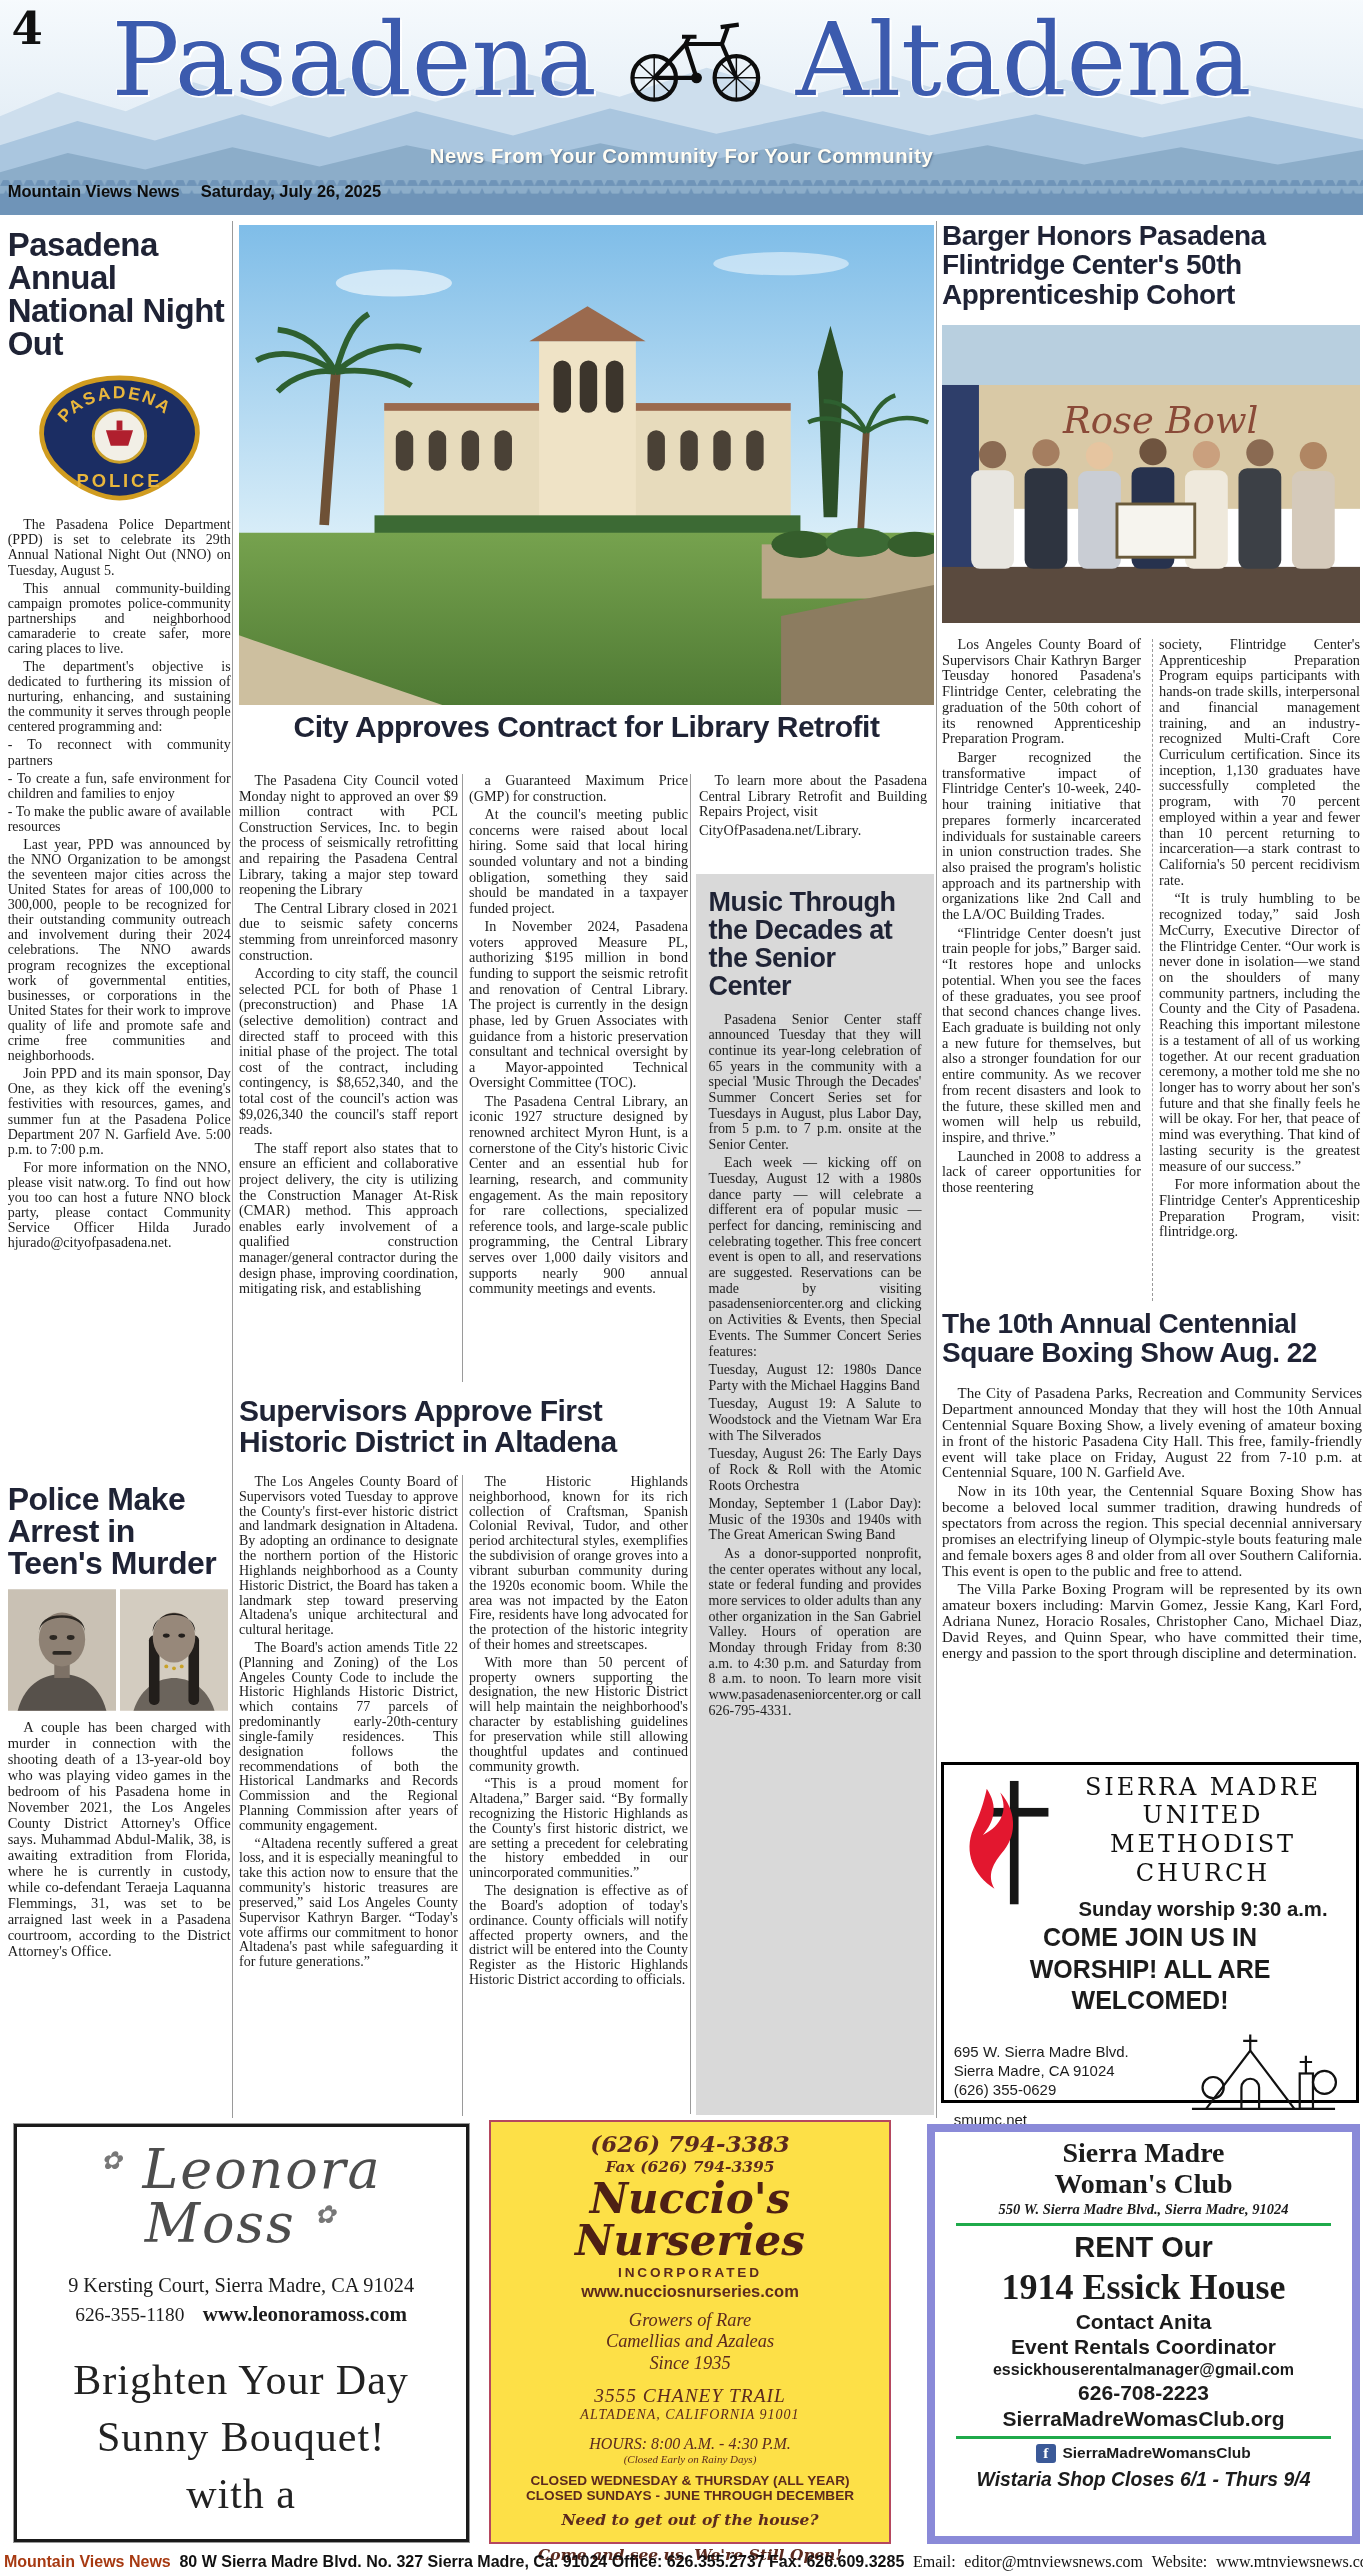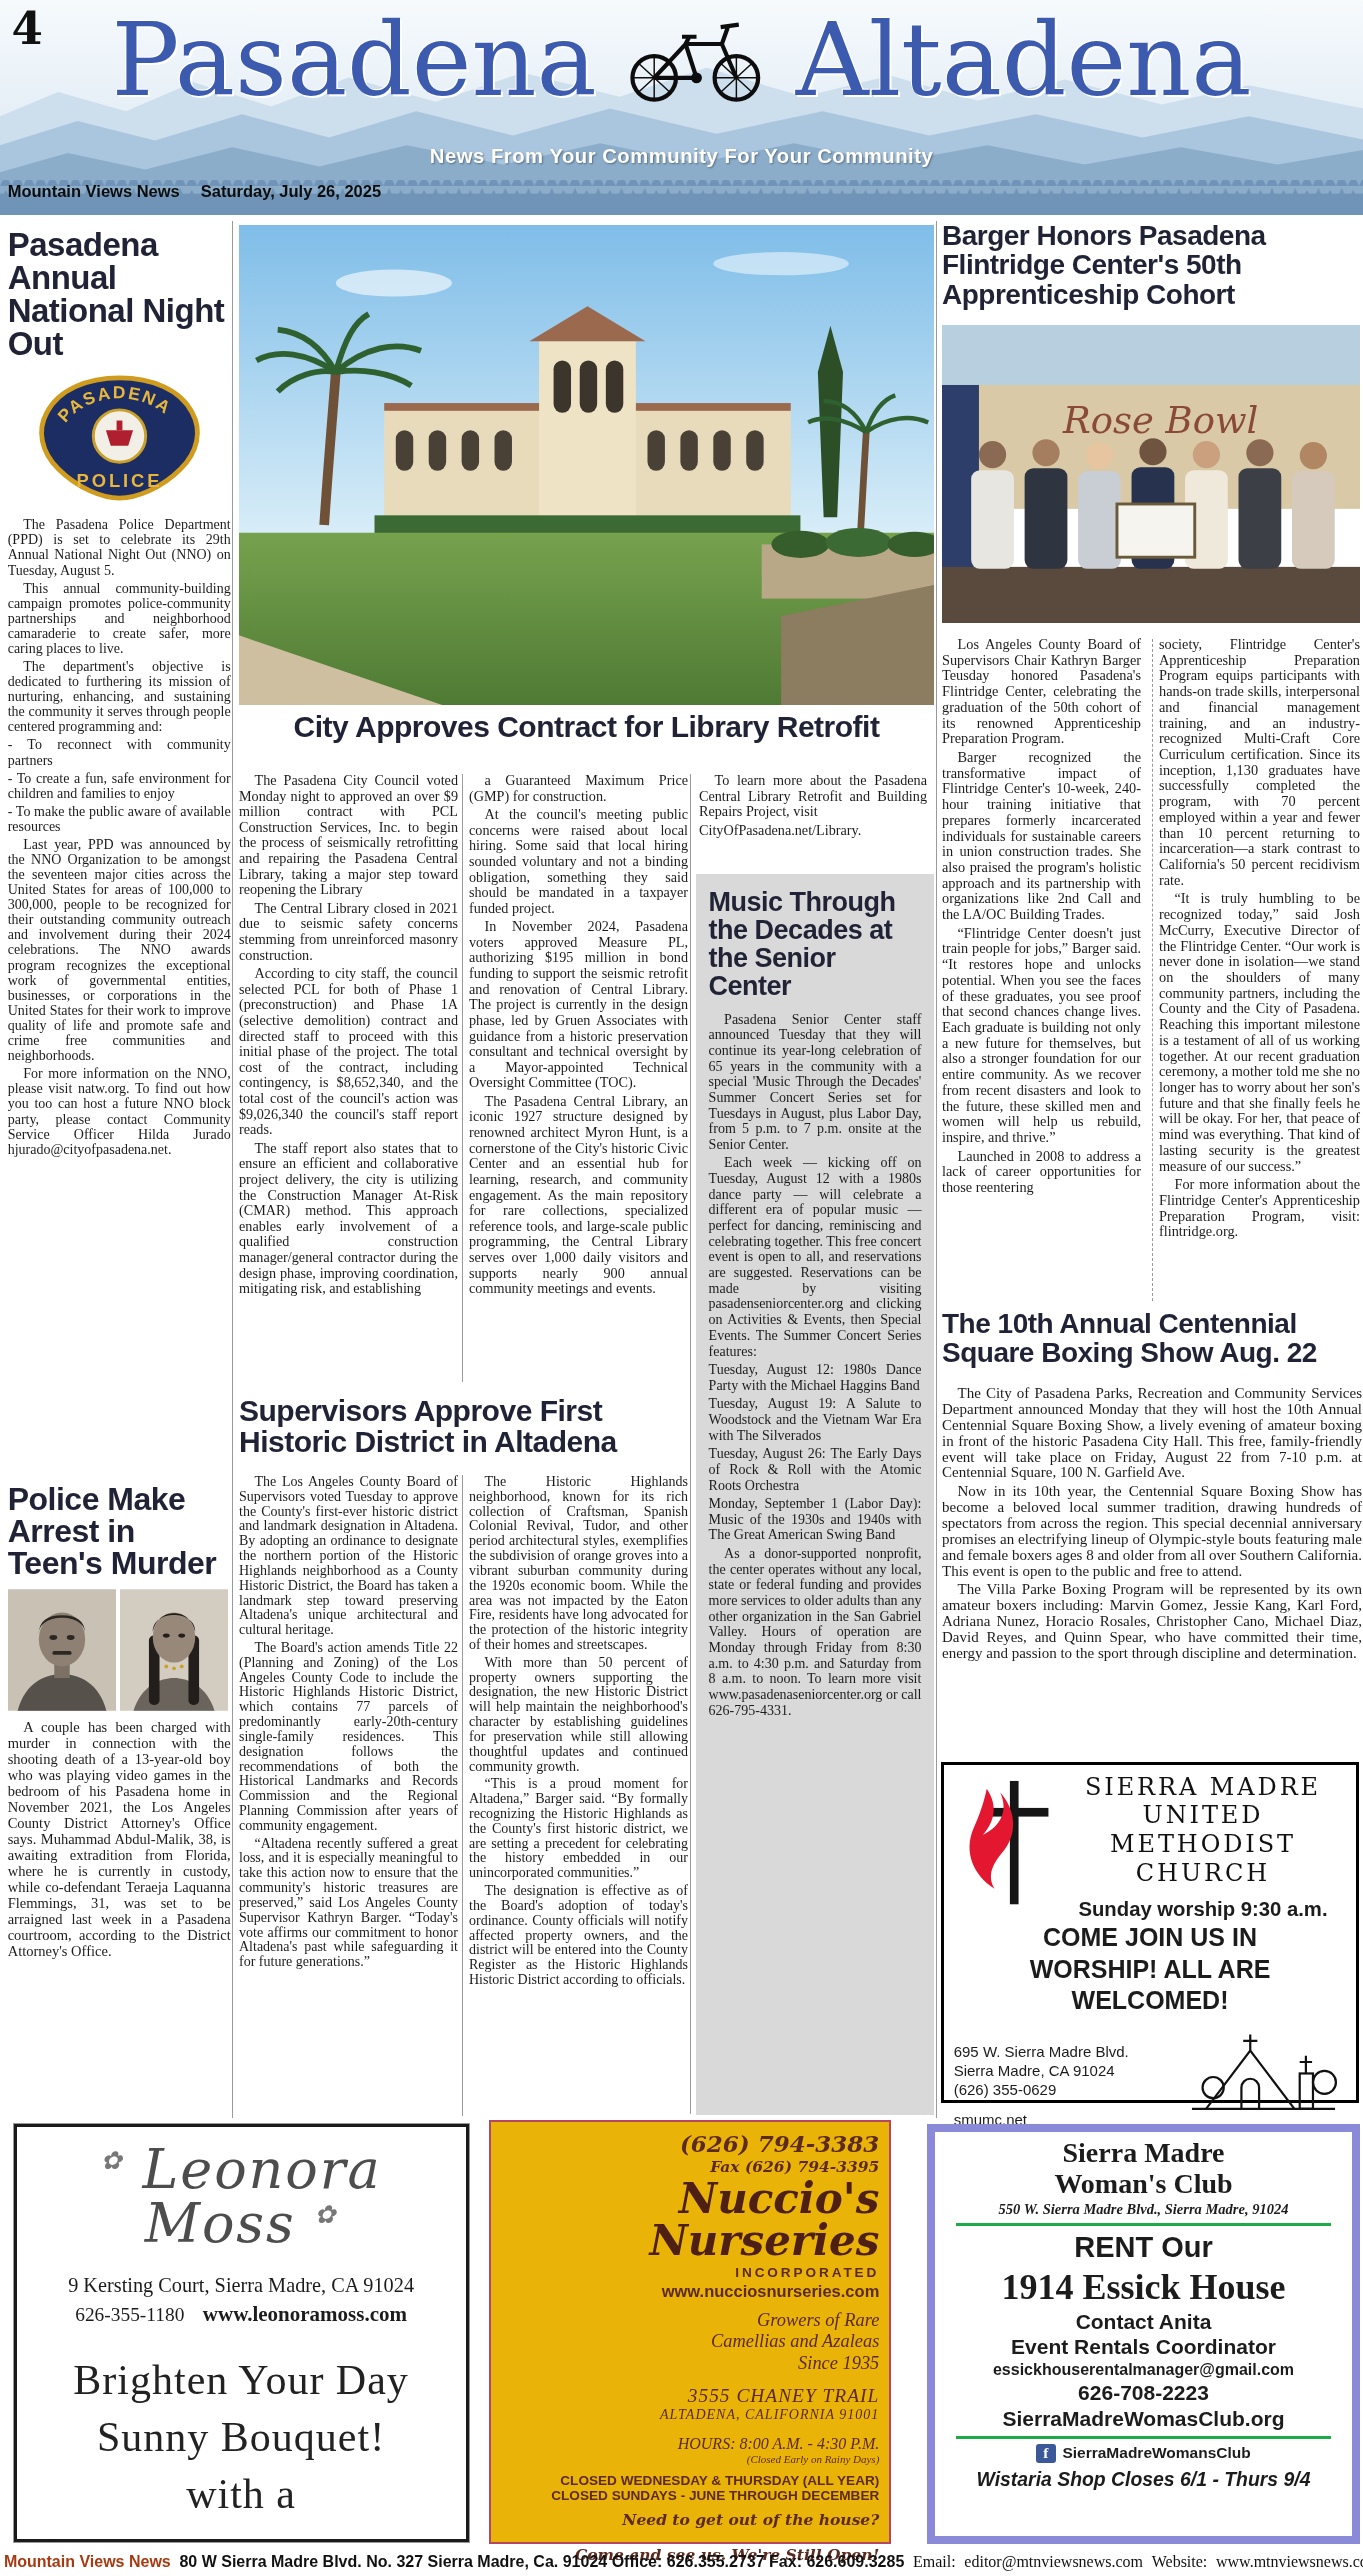--- a/index.html
+++ b/index.html
@@ -93,21 +93,21 @@
               border:3.9px solid #1a1a1a;outline:1.9px solid #999;background:#fff;text-align:center;padding:15.5px 9.7px;}
   .leo-logo{font-family:"DejaVu Serif",serif;font-style:italic;font-size:54px;color:#4d4d4d;
             letter-spacing:1.9px;line-height:1;}
   .leo-floral{font-size:25px;color:#777;vertical-align:19.4px;}
   .leo-addr{font-size:20.3px;margin-top:23px;}
   .leo-phone-row{margin-top:5.8px;font-size:19.4px;}
   .leo-web{font-weight:bold;font-size:21px;margin-left:13.6px;text-align:right;}
   .leo-slogan{font-size:42px;line-height:1.35;color:#222;margin-top:25px;letter-spacing:1px;}
   
   #nuccio-ad{position:absolute;left:489px;top:2120px;width:402px;height:424px;box-sizing:border-box;
-             border:2.9px solid #b5485f;background:#eab308;text-align:right;color:#5c2a1e;padding:7.7px 9.7px;}
+             border:2.9px solid #b5485f;background:#fde047;text-align:center;color:#5c2a1e;padding:7.7px 9.7px;}
   .nuc-phone{font-family:"DejaVu Serif",serif;font-weight:bold;font-style:italic;font-size:23px;}
   .nuc-fax{font-family:"DejaVu Serif",serif;font-weight:bold;font-style:italic;font-size:15.5px;}
   .nuc-logo{font-family:"DejaVu Serif",serif;font-weight:bold;font-style:italic;font-size:42px;
             line-height:.92;color:#4e2014;margin-top:3.9px;}
   .nuc-inc{font-family:"Liberation Sans",sans-serif;font-weight:bold;font-size:13.6px;letter-spacing:2.9px;margin-top:3.9px;}
   .nuc-web{font-family:"Liberation Sans",sans-serif;font-weight:bold;font-size:16.5px;margin-top:1.9px;}
   .nuc-desc{font-style:italic;font-size:18.4px;line-height:1.15;margin-top:9.7px;}
   .nuc-addr1{font-style:italic;font-size:19.4px;margin-top:11.6px;letter-spacing:1px;}
   .nuc-addr2{font-style:italic;font-size:14px;letter-spacing:1px;}
   .nuc-hours{font-style:italic;font-size:16px;margin-top:11.6px;}
@@ -192,20 +192,21 @@
       </svg>
     </div>
     <div class="article-body">
       <p>The Pasadena Police Department (PPD) is set to celebrate its 29th Annual National Night Out (NNO) on Tuesday, August 5.</p>
       <p>This annual community-building campaign promotes police-community partnerships and neighborhood camaraderie to create safer, more caring places to live.</p>
       <p>The department's objective is dedicated to furthering its mission of nurturing, enhancing, and sustaining the community it serves through people centered programming and:</p>
       <p class="ni">-    To reconnect with community partners</p>
       <p class="ni">-  To create a fun, safe environment for children and families to enjoy</p>
       <p class="ni">- To make the public aware of available resources</p>
       <p>Last year, PPD was announced by the NNO Organization to be amongst the seventeen major cities across the United States for areas of 100,000 to 300,000, people to be recognized for their outstanding community outreach and involvement during their 2024 celebrations. The NNO awards program recognizes the exceptional work of governmental entities, businesses, or corporations in the United States for their work to improve quality of life and promote safe and crime free communities and neighborhoods.</p>
+      <p>Join PPD and its main sponsor, Day One, as they kick off the evening's festivities with resources, games, and summer fun at the Pasadena Police Department 207 N. Garfield Ave. 5:00 p.m. to 7:00 p.m.</p>
       <p>For more information on the NNO, please visit natw.org. To find out how you too can host a future NNO block party, please contact Community Service Officer Hilda Jurado hjurado@cityofpasadena.net.</p>
     </div>
   </div>
 
   <div id="arrest-article">
     <div id="arrest-headline" class="hl">Police Make Arrest in Teen's Murder</div>
     <div class="mugshots">
       <svg width="108" height="122" viewBox="0 0 112 126">
         <rect width="112" height="126" fill="#c9c1b4"></rect>
         <path d="M10,126 C18,96 40,88 56,88 C72,88 94,96 102,126 Z" fill="#57514b"></path>

